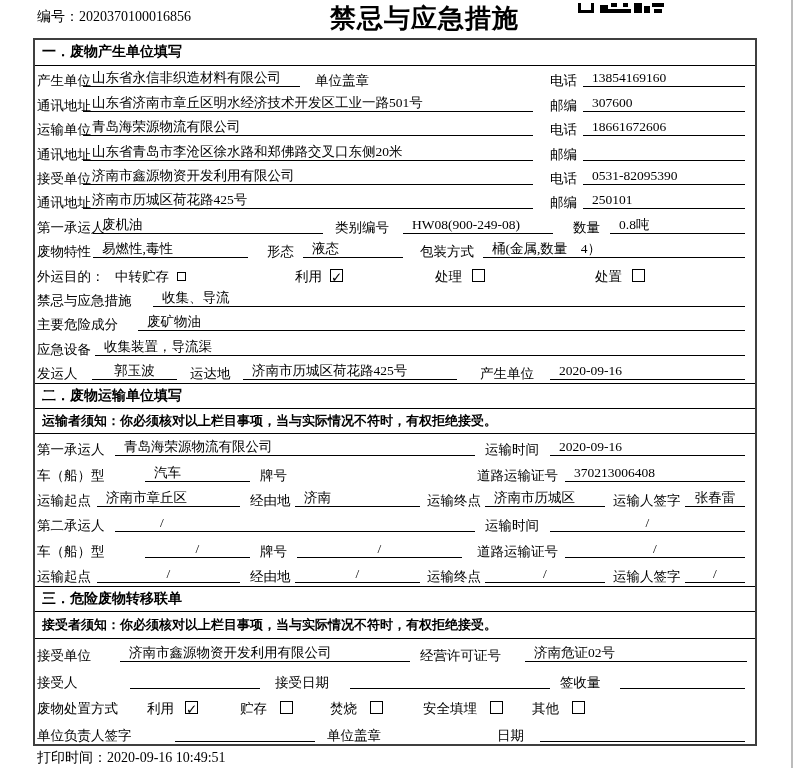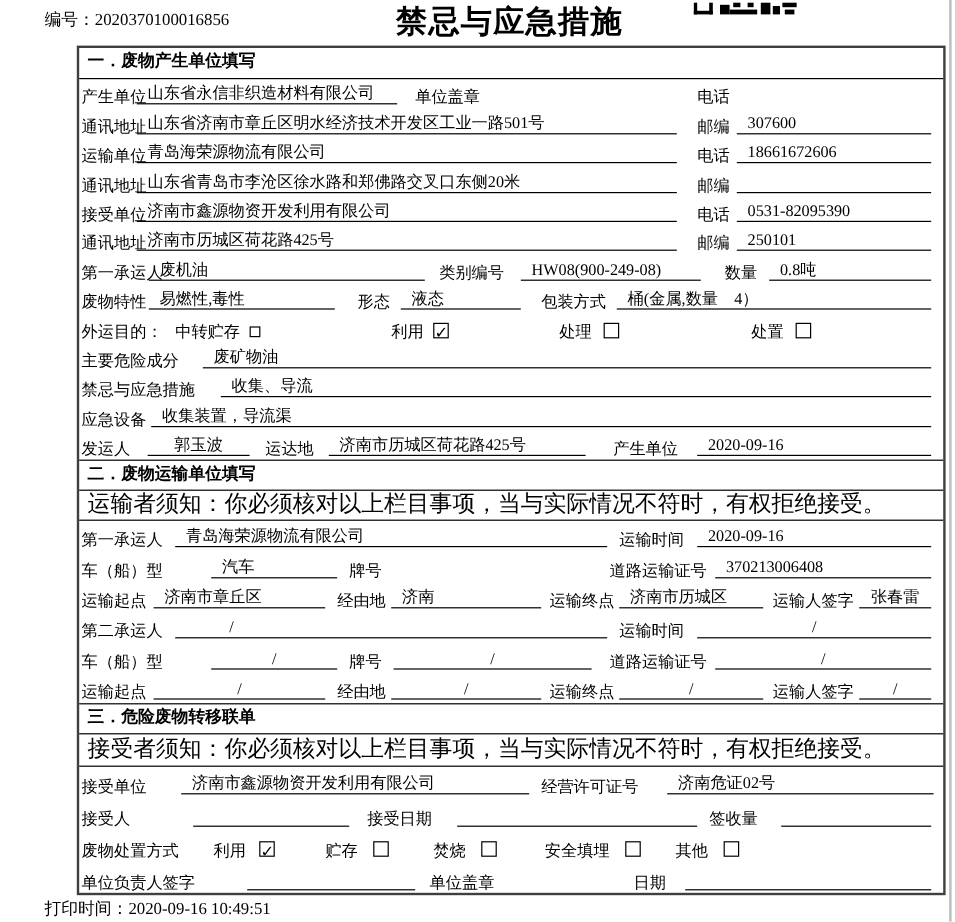--- a/index.html
+++ b/index.html
@@ -20,32 +20,31 @@
     font-size: 14px; white-space: nowrap;
   }
   .doc-title {
     position: absolute; left: 330px; top: 1px;
     font-size: 26px; font-weight: bold; letter-spacing: 1px; white-space: nowrap;
   }
   .qr-frag { position: absolute; left: 578px; top: 0; width: 86px; height: 11px; }
   .sheet {
     position: absolute; left: 33px; top: 38px; width: 724px; height: 708px;
     border: 2px solid #3f3f3f;
-    margin-left: 31px;
   }
   .sech {
     height: 26px; line-height: 23px; padding-left: 7px;
     font-size: 14px; font-weight: bold;
     border-top: 1.5px solid #000; border-bottom: 1.5px solid #000;
     white-space: nowrap;
   }
   .sech.first { border-top: none; }
   .note {
     height: 25px; line-height: 24px; padding-left: 7px;
-    font-size: 19px; border-bottom: 1.5px solid #000; white-space: nowrap;
+    font-size: 13px; border-bottom: 1.5px solid #000; white-space: nowrap; font-weight: bold;
   }
   .note.n3 { height: 27px; line-height: 26px; }
   .row { position: relative; }
   .h24 { height: 24.4px; }
   .h25 { height: 25.3px; }
   .h26 { height: 26.5px; }
   .row span {
     position: absolute; bottom: 2px;
     font-size: 13.5px; line-height: 15px; white-space: nowrap;
   }
@@ -96,20 +95,21 @@
 
 <div class="sheet">
 
   <div class="sech first">一．废物产生单位填写</div>
 
   <div class="row h24">
     <span class="lbl" style="left:2px">产生单位</span>
     <span class="fld" style="left:48px;width:217px">山东省永信非织造材料有限公司</span>
     <span class="lbl" style="left:280px">单位盖章</span>
     <span class="lbl" style="left:515px">电话</span>
+    <span class="fld" style="left:548px;width:162px">13854169160</span>
   </div>
 
   <div class="row h24">
     <span class="lbl" style="left:2px">通讯地址</span>
     <span class="fld" style="left:48px;width:450px">山东省济南市章丘区明水经济技术开发区工业一路501号</span>
     <span class="lbl" style="left:515px">邮编</span>
     <span class="fld" style="left:548px;width:162px">307600</span>
   </div>
 
   <div class="row h24">
@@ -164,27 +164,27 @@
     <span class="cb small" style="left:142px"></span>
     <span class="lbl" style="left:260px">利用</span>
     <span class="cb" style="left:295px">✓</span>
     <span class="lbl" style="left:400px">处理</span>
     <span class="cb" style="left:437px"></span>
     <span class="lbl" style="left:560px">处置</span>
     <span class="cb" style="left:597px"></span>
   </div>
 
   <div class="row h24">
+    <span class="lbl" style="left:2px">禁忌与应急措施</span>
+    <span class="fld" style="left:118px;width:592px">收集、导流</span>
+  </div>
+
+  <div class="row h24">
     <span class="lbl" style="left:2px">主要危险成分</span>
     <span class="fld" style="left:103px;width:607px">废矿物油</span>
-  </div>
-
-  <div class="row h24">
-    <span class="lbl" style="left:2px">禁忌与应急措施</span>
-    <span class="fld" style="left:118px;width:592px">收集、导流</span>
   </div>
 
   <div class="row h24">
     <span class="lbl" style="left:2px">应急设备</span>
     <span class="fld" style="left:60px;width:650px">收集装置，导流渠</span>
   </div>
 
   <div class="row h24">
     <span class="lbl" style="left:2px">发运人</span>
     <span class="fld ctr" style="left:57px;width:85px">郭玉波</span>

